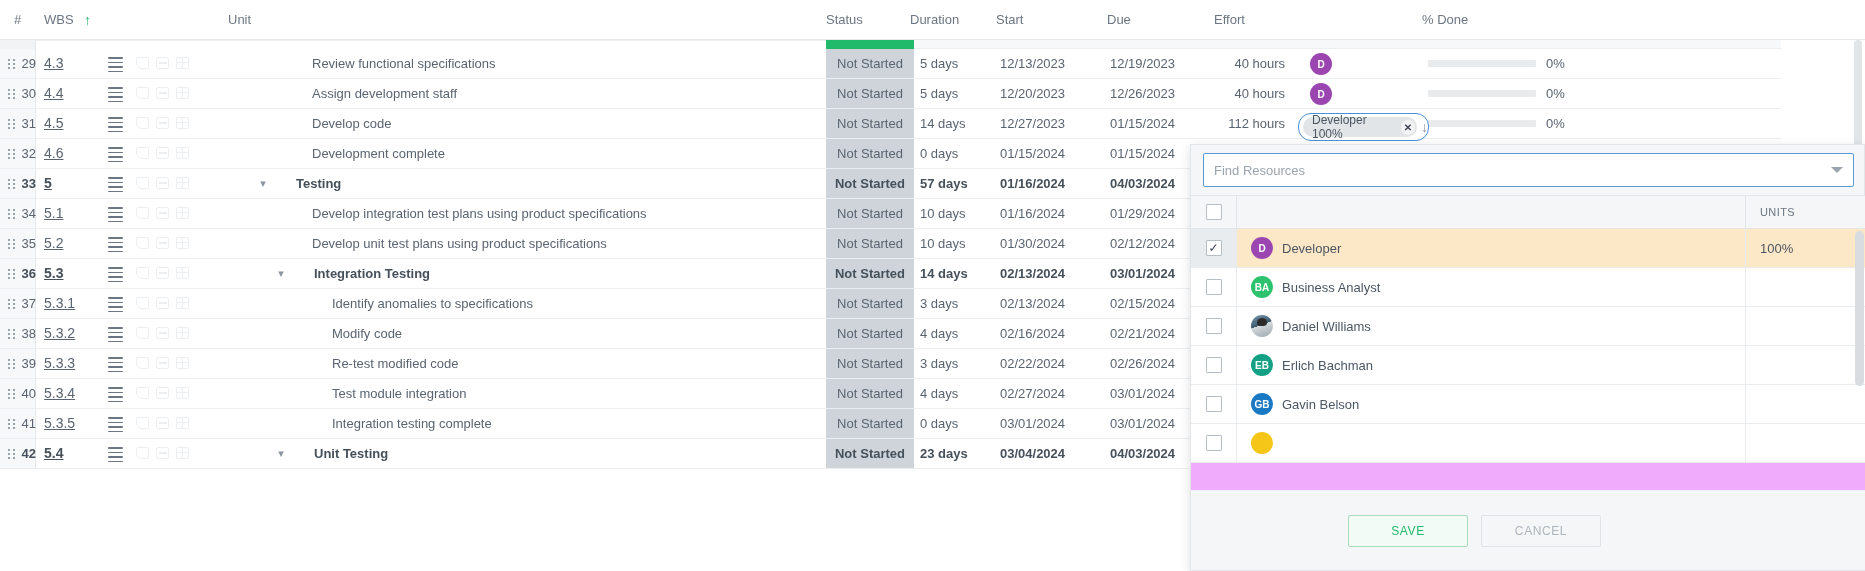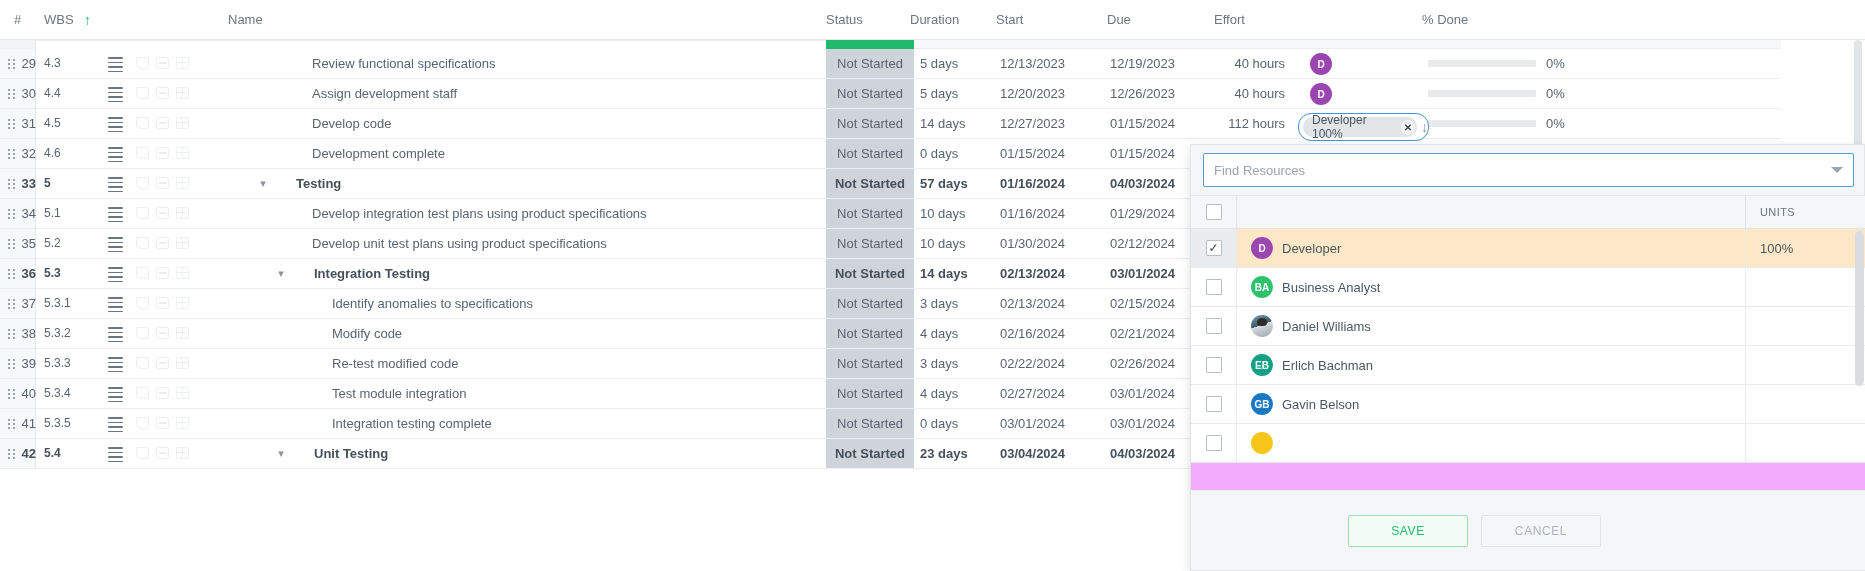--- a/index.html
+++ b/index.html
@@ -43,21 +43,21 @@
     background:#f7f8f9; border-right:1px solid #e6e9ec;
   }
   .drag-dots{
     position:absolute; left:8px; top:10px; width:7px; height:10px;
     display:grid; grid-template-columns:2px 2px; grid-template-rows:2px 2px 2px;
     gap:2px 3px;
   }
   .drag-dots i{ background:#98a2ad; width:2px; height:2px; display:block; }
 
   .c-num{ position:absolute; left:14px; top:0; height:29px; line-height:29px; width:22px; text-align:right; font-size:13px; }
-  .c-wbs{ position:absolute; left:44px; top:0; height:29px; line-height:29px; font-size:12px; }
+  .c-wbs{ position:absolute; left:44px; top:0; height:29px; line-height:29px; font-size:14px;text-decoration:underline; }
   .c-name{ position:absolute; top:0; height:29px; line-height:29px; font-size:13px; white-space:nowrap; }
   .c-status{ position:absolute; left:826px; top:0; width:88px; height:29px; line-height:29px; text-align:center; font-size:13px; background:#cfd4da; color:#5a6470;}
   .c-dur{ position:absolute; left:920px; top:0; height:29px; line-height:29px; font-size:13px; }
   .c-start{ position:absolute; left:1000px; top:0; height:29px; line-height:29px; font-size:13px; }
   .c-due{ position:absolute; left:1110px; top:0; height:29px; line-height:29px; font-size:13px; }
   .c-effort{ position:absolute; left:1200px; top:0; width:85px; height:29px; line-height:29px; text-align:right; font-size:13px; }
   .c-res{ position:absolute; left:1300px; top:0; height:29px; }
   .c-done{ position:absolute; left:1428px; top:0; height:29px; }
 
   .row.bold .c-num,.row.bold .c-wbs,.row.bold .c-name,
@@ -189,21 +189,21 @@
     background:#2b2b2b; border-radius:50% 50% 40% 40%;
   }
 </style>
 </head>
 <body>
 
 <div class="grid-header">
   <div class="hcell" style="left:14px;">#</div>
   <div class="hcell" style="left:44px;">WBS</div>
   <div class="sort-arrow">↑</div>
-  <div class="hcell" style="left:228px;">Name</div>
+  <div class="hcell" style="left:228px;">Unit</div>
   <div class="hcell" style="left:826px;">Status</div>
   <div class="hcell" style="left:910px;">Duration</div>
   <div class="hcell" style="left:996px;">Start</div>
   <div class="hcell" style="left:1107px;">Due</div>
   <div class="hcell" style="left:1214px;">Effort</div>
   <div class="hcell" style="left:1422px;">% Done</div>
 </div>
 
 <div class="grid-body">
   <div class="sliver">

